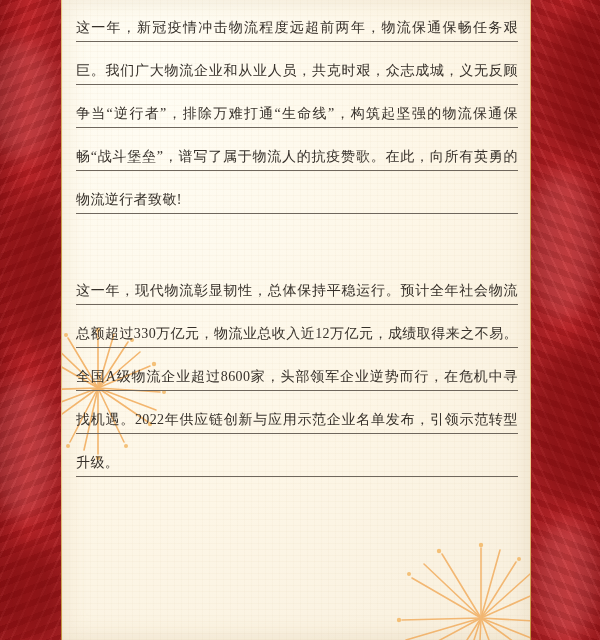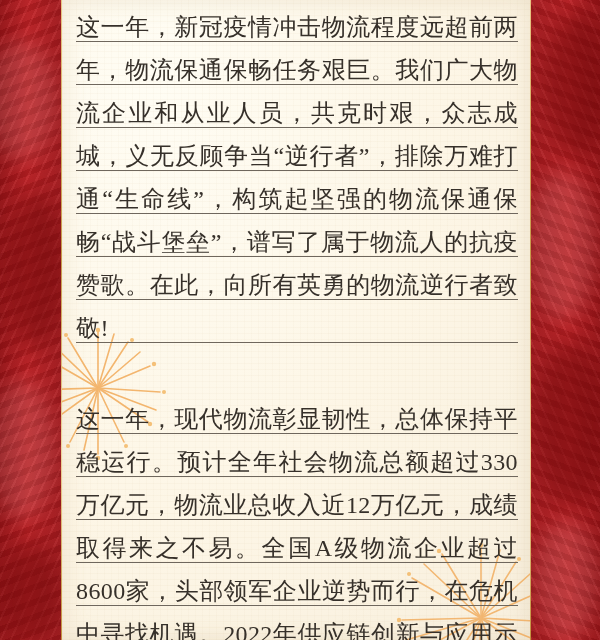--- a/index.html
+++ b/index.html
@@ -100,21 +100,21 @@
     right: 12px;
     top: 0;
     bottom: 0;
     padding-top: 6px;
     box-sizing: border-box;
   }
 
   p.para {
     margin: 0;
     color: #36302a;
-    font-size: 24px;
+    font-size: 14px;
     line-height: 43px;
     letter-spacing: 0.4px;
     text-align: justify;
     text-justify: inter-character;
     position: relative;
     z-index: 3;
   }
   p.para.second {
     margin-top: 48px;
   }

